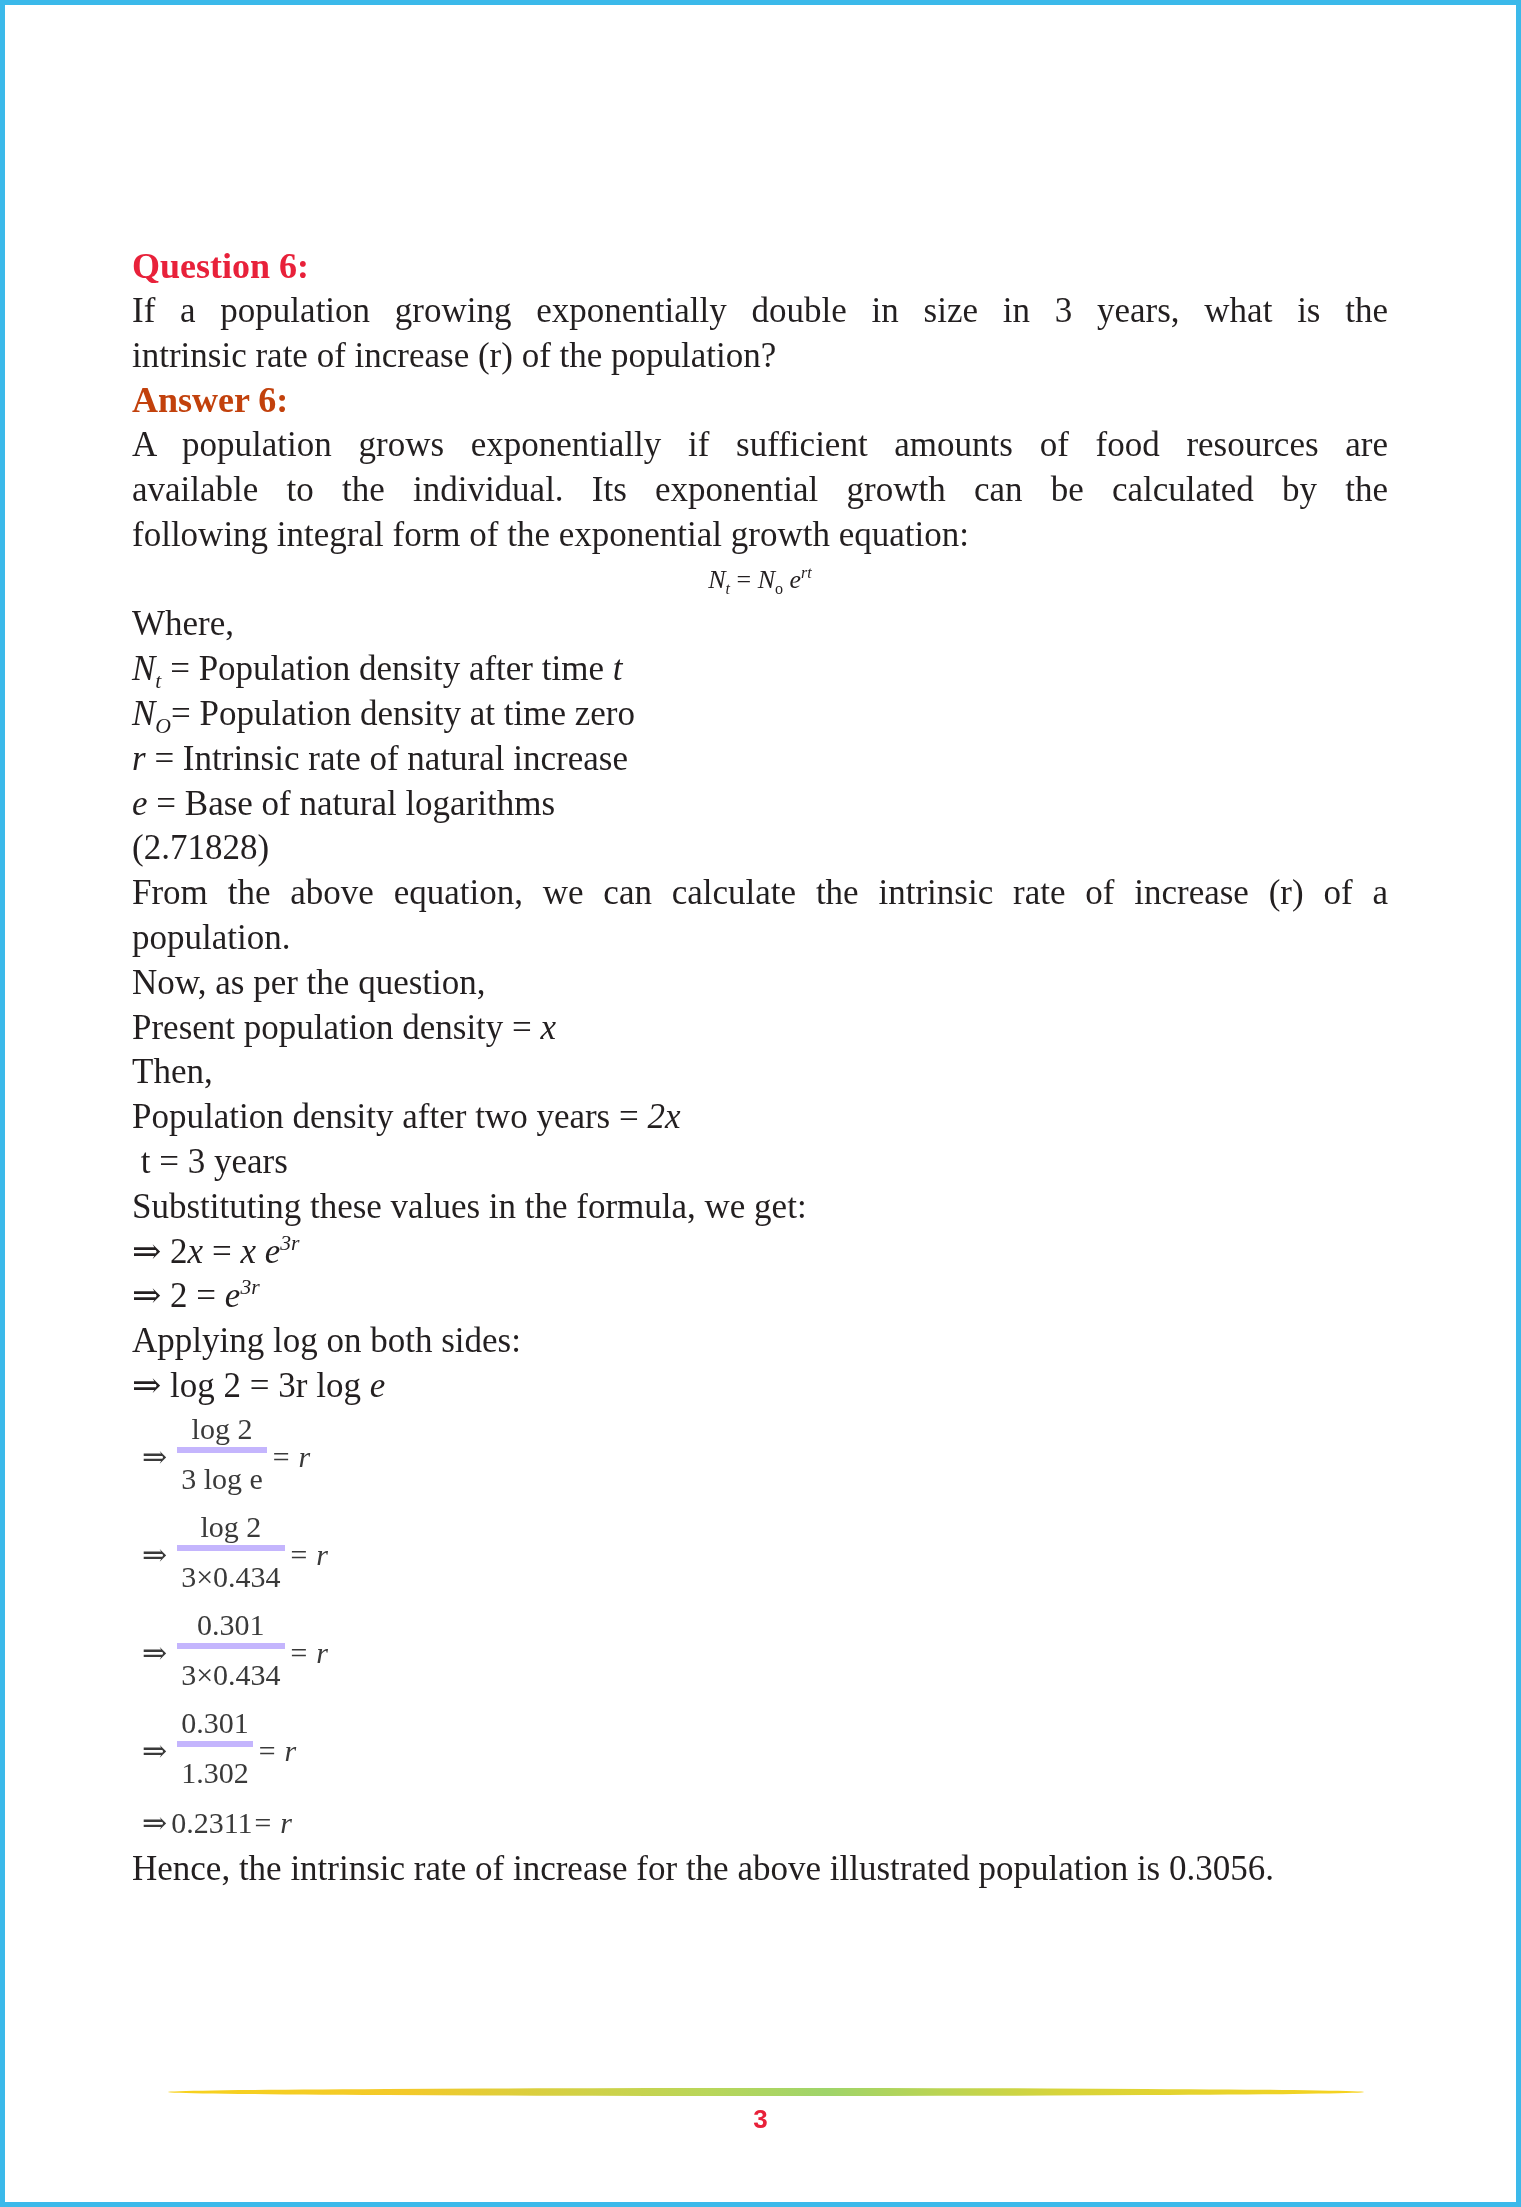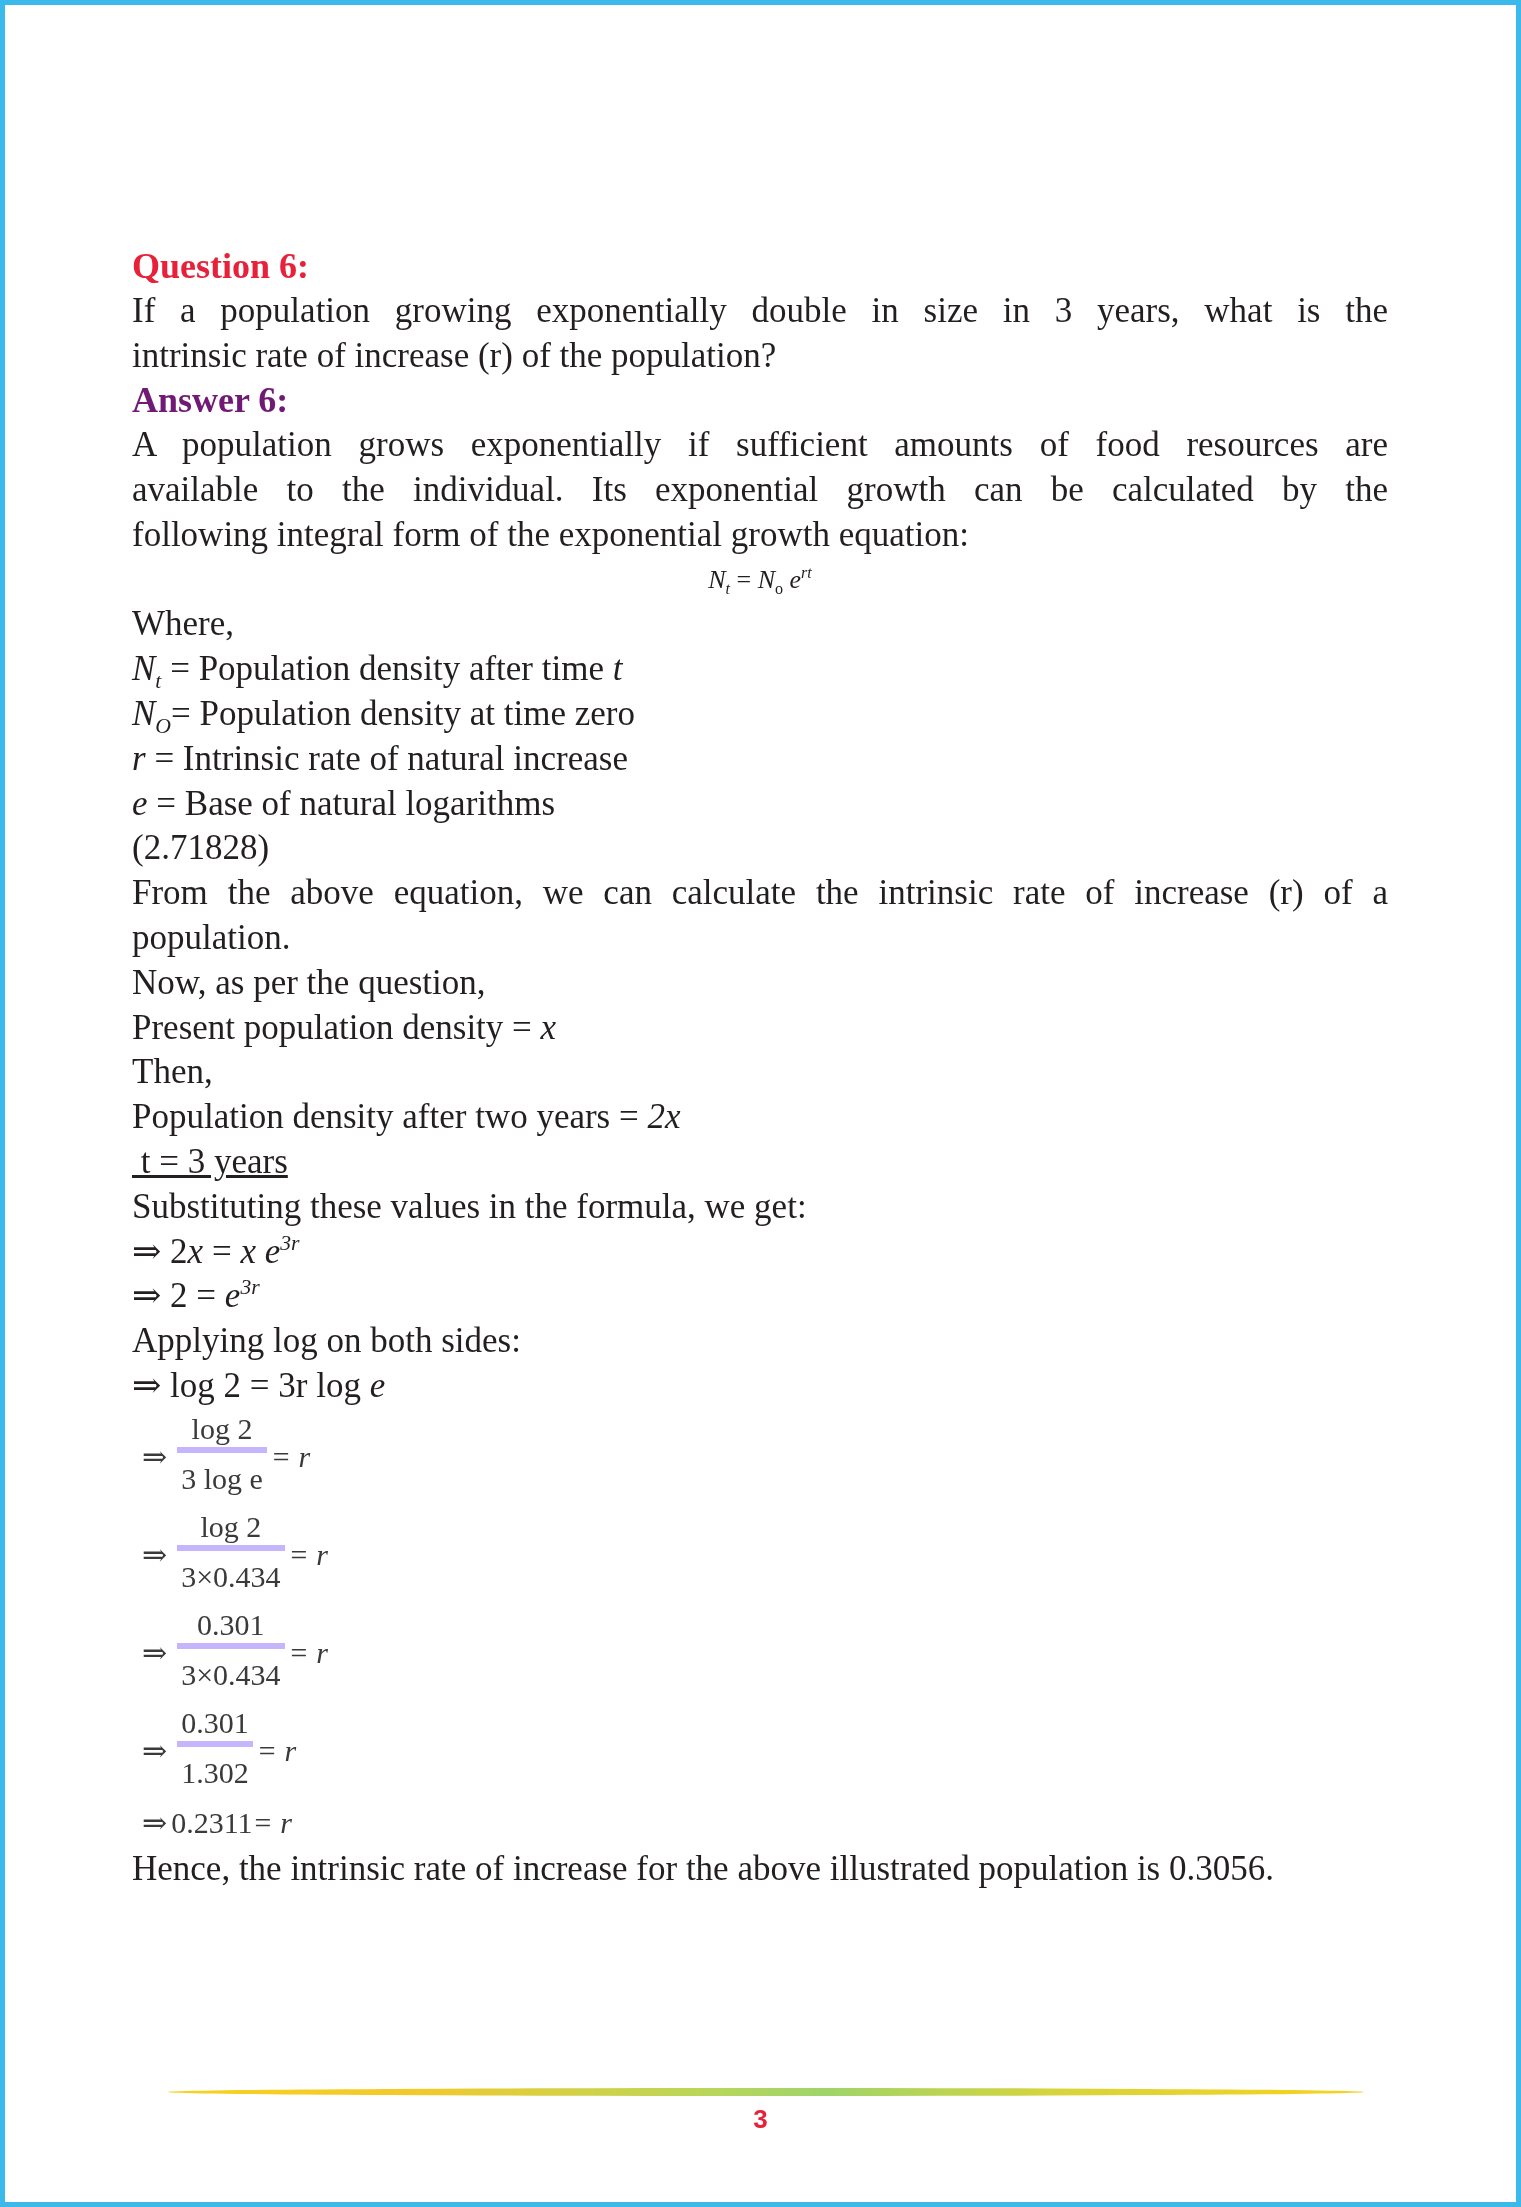--- a/index.html
+++ b/index.html
@@ -23,21 +23,21 @@
     .content {
       position: absolute;
       left: 132px; top: 244px;
       width: 1256px;
       font-size: 35px;
       line-height: 44.8px;
     }
     .line { display: block; white-space: nowrap; }
     .justify-full { text-align: justify; text-align-last: justify; white-space: normal; }
     .heading-q { color: #e8213a; font-weight: bold; font-size: 36px; }
-    .heading-a { color: #701a75; font-weight: bold; font-size: 36px; }
+    .heading-a { color: #c2410c; font-weight: bold; font-size: 36px; }
     .center { text-align: center; }
     i { font-style: italic; }
     sub, sup { font-size: 62%; line-height: 0; }
     .frac-row {
       display: flex; align-items: center;
       height: 98px;
       font-size: 30px;
       color: #3a3a3a;
       padding-left: 10px;
     }
@@ -106,21 +106,21 @@
   <span class="line justify-full">From the above equation, we can calculate the intrinsic rate of increase (r) of a</span>
   <span class="line">population.</span>
   <span class="line">Now, as per the question,</span>
   <span class="line">
     <span>Present population density = </span><i>x</i>
   </span>
   <span class="line">Then,</span>
   <span class="line">
     <span>Population density after two years = </span><i>2x</i>
   </span>
-  <span class="line" style="white-space:pre;text-decoration:underline;"> t = 3 years</span>
+  <span class="line" style="white-space:pre;"> t = 3 years</span>
   <span class="line">Substituting these values in the formula, we get:</span>
 
   <span class="line" style="white-space:pre;"><span>⇒</span><span> 2</span><i>x</i><span> = </span><i>x</i><i> e</i><sup><i>3r</i></sup></span>
   <span class="line" style="white-space:pre;"><span>⇒</span><span> 2</span><span> = </span><i>e</i><sup><i>3r</i></sup></span>
 
   <span class="line">Applying log on both sides:</span>
   <span class="line" style="white-space:pre;"><span>⇒</span><span> log 2 = 3r log </span><i>e</i></span>
 
   <div class="frac-row">
     <span class="arrow">⇒</span>

